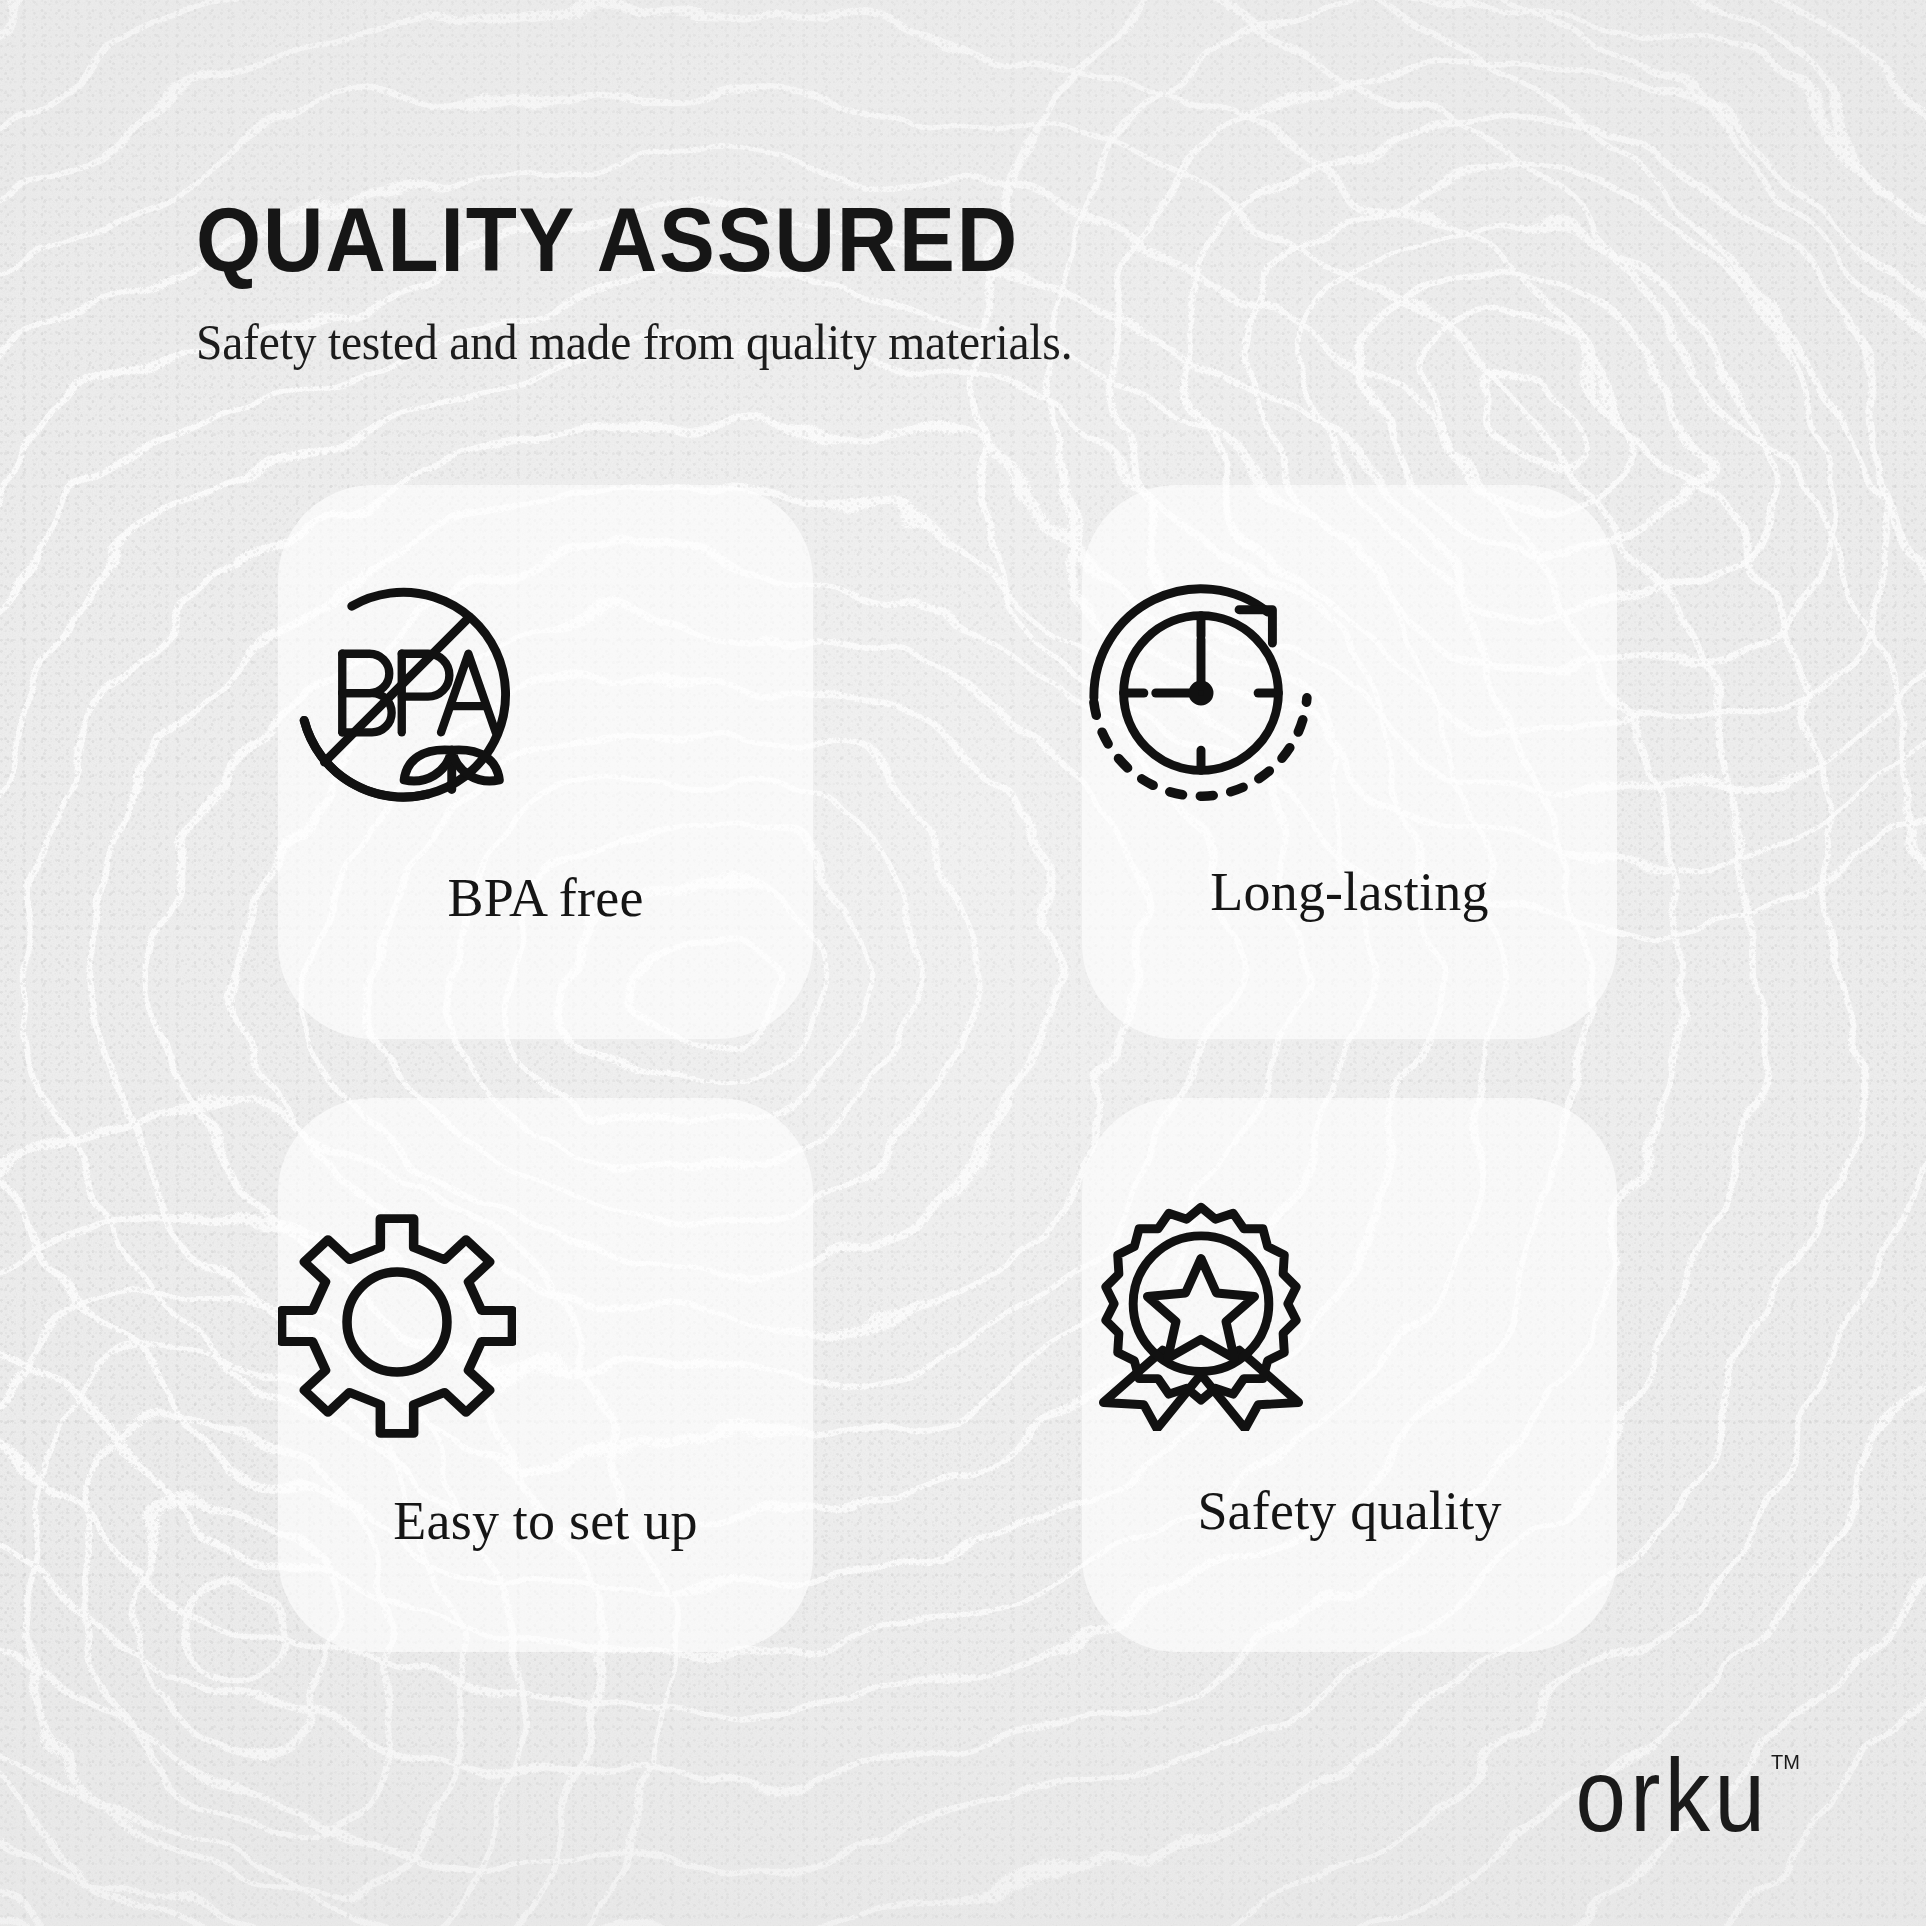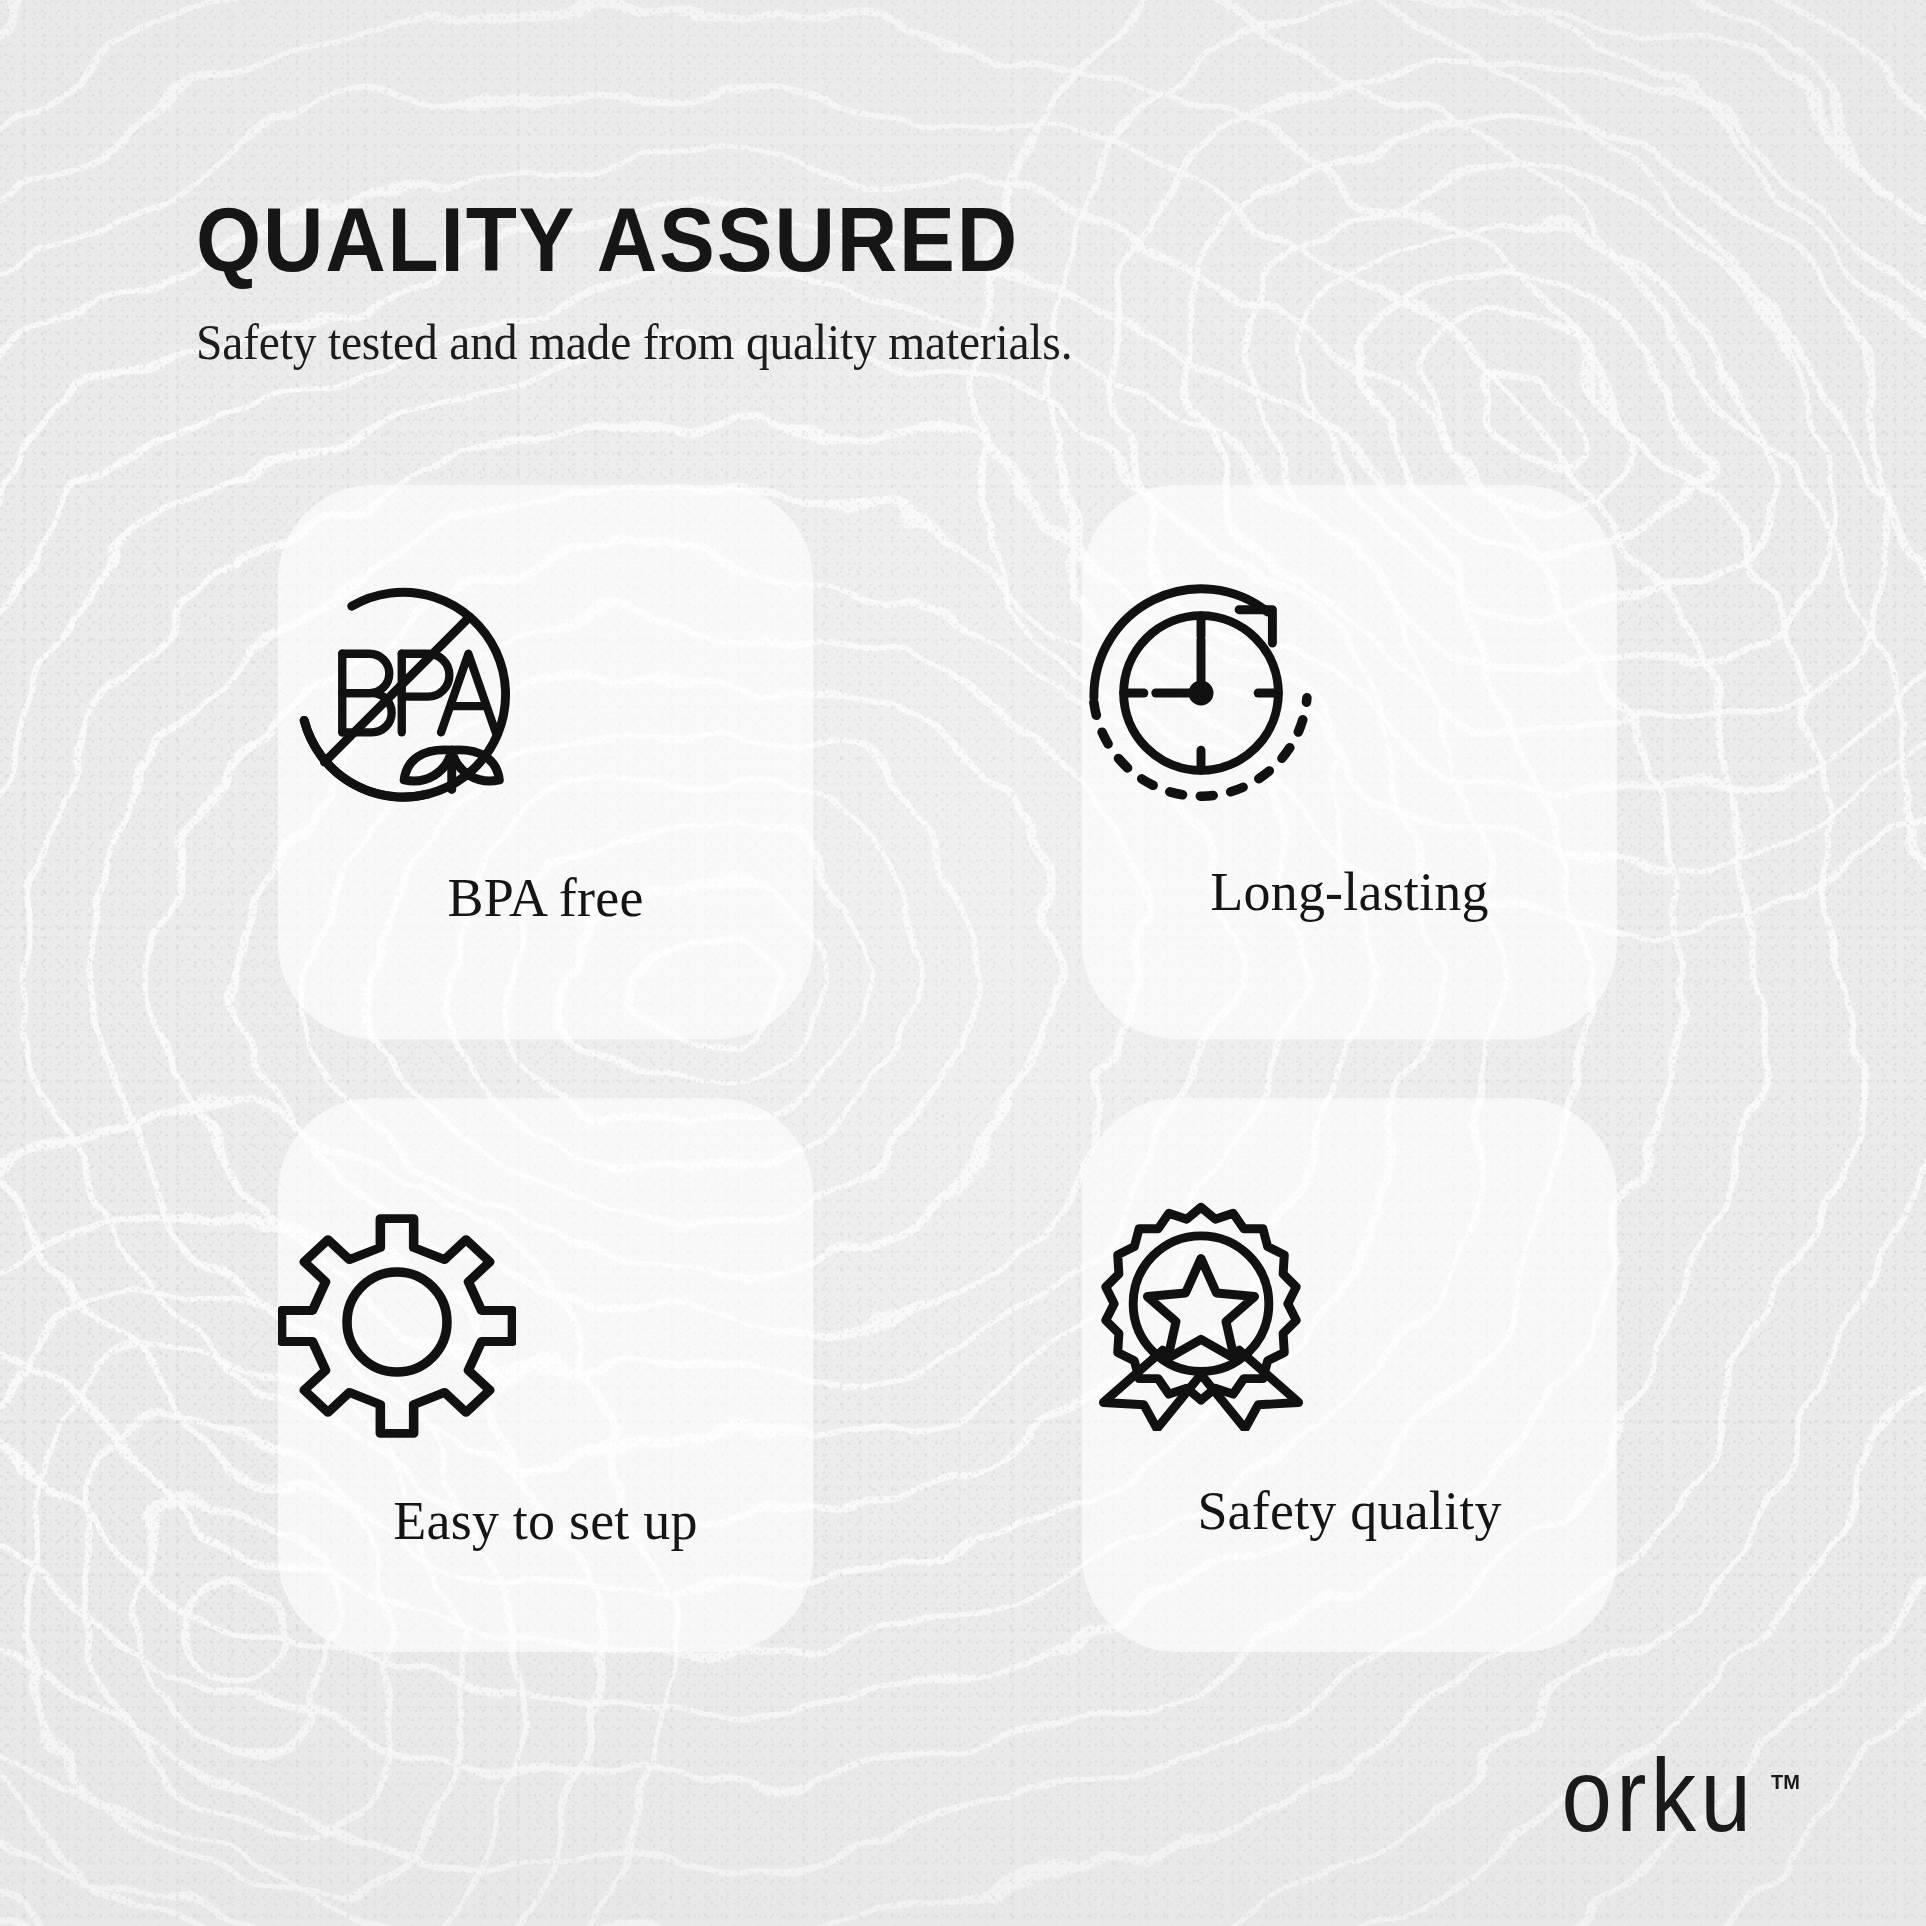--- a/index.html
+++ b/index.html
@@ -138,40 +138,39 @@
   #card-longlasting  { padding-top: 89px; }
   #card-easysetup    { padding-top: 105px; }
   #card-premium      { padding-top: 95px; }
 
   
   #brand-logo {
     position: absolute;
     right: 127px;
     bottom: 85px;
     display: flex;
-    align-items: center;
+    align-items: flex-start;
     z-index: 6;
-    gap: 14px;
   }
 
   #brand-wordmark {
     font-family: "Liberation Sans", sans-serif;
     font-weight: 300;
     font-size: 103px;
     line-height: .88;
     letter-spacing: 5px;
     color: #1a1a1a;
     transform: scaleX(.88);
     transform-origin: right bottom;
   }
 
   #brand-tm {
     font-family: "Liberation Sans", sans-serif;
     font-size: 20px;
-    font-weight: 700;
+    font-weight: 400;
     color: #1a1a1a;
     margin-left: 2px;
     margin-bottom: 28px;
     letter-spacing: 0;
   }
 </style>
 </head>
 <body>
 
 <svg id="bg-texture" viewBox="0 0 1946 1946" preserveAspectRatio="xMidYMid slice" aria-hidden="true">

